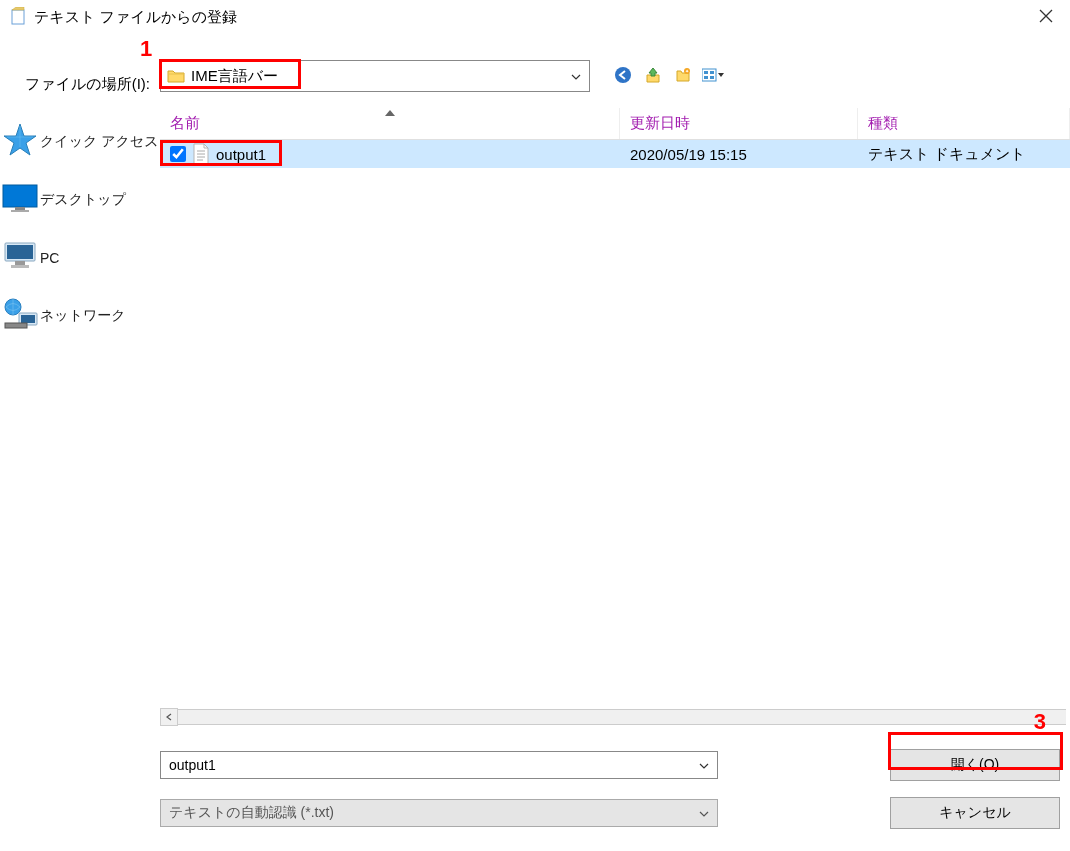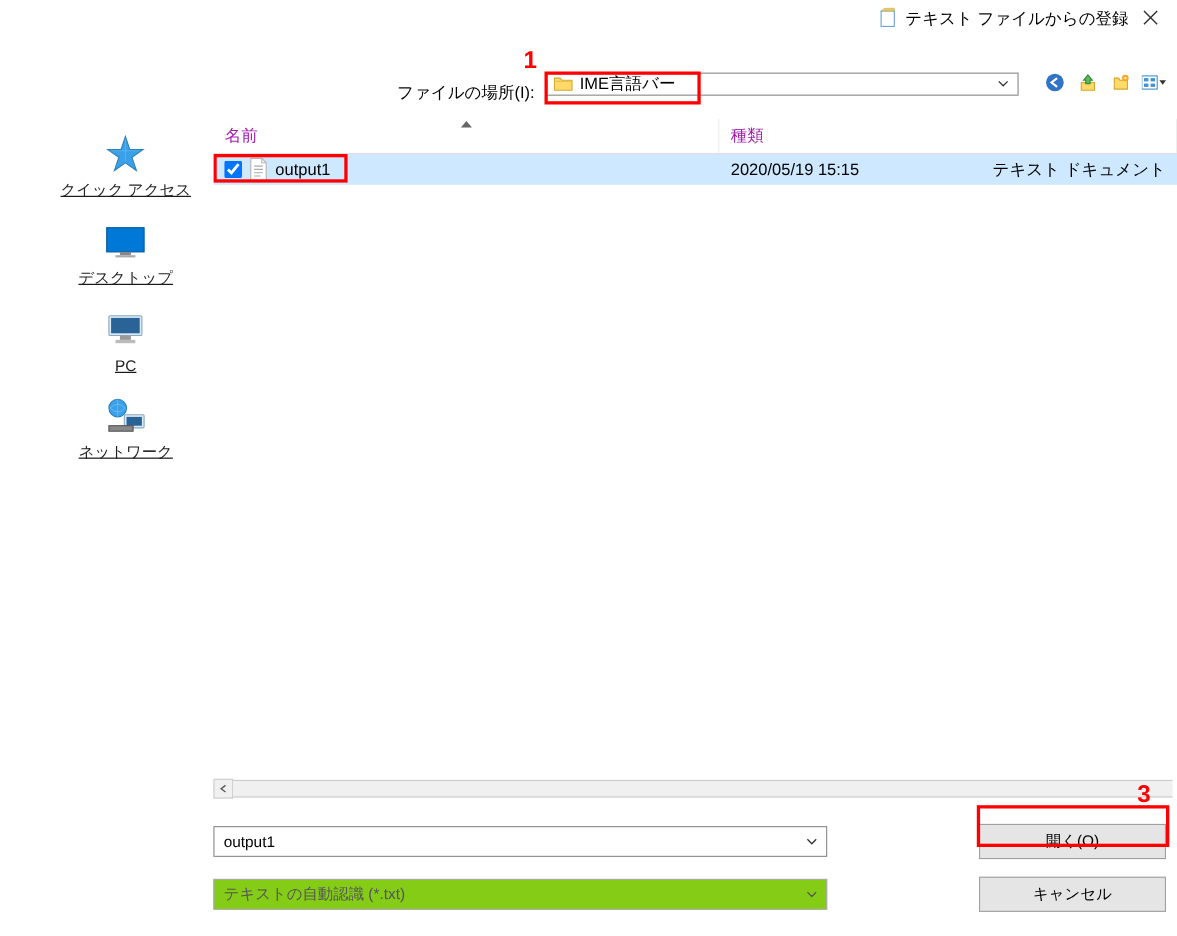--- a/index.html
+++ b/index.html
@@ -4,42 +4,42 @@
 <style>
   * { box-sizing: border-box; margin: 0; padding: 0; }
   body {
     font-family: "Yu Gothic UI", "Meiryo", "Segoe UI", sans-serif;
     font-size: 14px;
     background: #fff;
     width: 1070px;
     height: 851px;
     overflow: hidden;
   }
-  .window { width: 1070px; height: 851px; display: flex; flex-direction: column; align-items: flex-end; }
+  .window { width: 1070px; height: 851px; display: flex; flex-direction: column; }
   .titlebar { display: flex; align-items: center; height: 34px; padding: 0 4px; }
   .titlebar .icon-app { margin: 0 6px; }
   .titlebar .title { flex: 1; font-size: 15px; }
   .titlebar .close { width: 40px; text-align: center; font-size: 18px; cursor: pointer; }
   .toolbar-row { display: flex; align-items: center; padding: 24px 10px 14px 10px; min-height: 74px; }
   .toolbar-row .tool-label { width: 150px; text-align: right; padding-right: 10px; font-size: 15px; margin-top: 16px; }
   .lookin-wrap { position: relative; }
   .lookin-select {
-    width: 430px; height: 21px; border: 1px solid #888; padding-left: 30px;
+    width: 430px; height: 32px; border: 1px solid #888; padding-left: 30px;
     display: flex; align-items: center; position: relative;
   }
   .lookin-select .folder-icon {
     position: absolute; left: 6px; top: 50%; transform: translateY(-50%);
     width: 18px; height: 14px;
   }
   .lookin-select .chev { position: absolute; right: 8px; top: 50%; transform: translateY(-50%); font-size: 11px; color: #333; }
   .toolbar-icons { display: flex; align-items: center; margin-left: 22px; gap: 8px; }
   .toolbar-icons span { width: 22px; text-align: center; }
   .body-row { display: flex; flex: 1; min-height: 0; }
   .sidebar { width: 160px; display: flex; flex-direction: column; align-items: center; padding-top: 6px; }
-  .sidebar .item { display: flex; flex-direction: column; align-items: center; width: 100%; padding: 6px 0 12px 0; cursor: pointer; text-decoration: underline; }
+  .sidebar .item { display: flex; align-items: center; width: 100%; padding: 6px 0 12px 0; cursor: pointer; }
   .sidebar .item .ico { width: 40px; height: 40px; display: flex; align-items: center; justify-content: center; }
   .sidebar .item .lbl { margin-top: 4px; font-size: 14px; color: #222; text-align: center; }
   .main { flex: 1; display: flex; flex-direction: column; }
   .listview { flex: 1; display: flex; flex-direction: column; min-height: 0; }
   .lv-header { display: flex; border-bottom: 1px solid #e0e0e0; overflow: hidden; }
   .lv-header .col { padding: 6px 10px; border-right: 1px solid #eee; position: relative; font-size: 15px; color: #a21caf; }
   .lv-header .col.sorted::before {
     content: ""; position: absolute; top: 2px; left: 50%; transform: translateX(-50%);
     width: 0; height: 0; border-left: 5px solid transparent; border-right: 5px solid transparent;
     border-bottom: 6px solid #666;
@@ -58,21 +58,21 @@
   }
   .hscroll { display: flex; align-items: center; height: 20px; margin-right: 4px; }
   .hscroll .arrow { width: 18px; height: 18px; display: flex; align-items: center; justify-content: center; background: #f0f0f0; border: 1px solid #ccc; font-size: 10px; }
   .hscroll .track { flex: 1; height: 16px; background: #f0f0f0; border-top: 1px solid #ccc; border-bottom: 1px solid #ccc; }
   .bottom { padding: 14px 10px 14px 0; }
   .field-row { display: flex; align-items: center; padding: 8px 0; }
   .field-row .f-label { width: 310px; padding-left: 160px; font-size: 15px; }
   .field-row .f-input { flex: 1; }
   .combo { width: 558px; height: 28px; border: 1px solid #888; position: relative; display: flex; align-items: center; padding-left: 8px; }
   .combo .chev, .combo .clear { position: absolute; right: 8px; top: 50%; transform: translateY(-50%); font-size: 11px; }
-  .combo.disabled { background: #84cc16; color: #555; border-color: #aaa; }
+  .combo.disabled { background: #e5e5e5; color: #555; border-color: #aaa; }
   .btn { width: 170px; height: 32px; display: flex; align-items: center; justify-content: center; background: #e5e5e5; border: 1px solid #a0a0a0; margin-left: 12px; cursor: pointer; }
   .annot { position: absolute; color: #ff0000; font-weight: bold; font-size: 22px; font-family: Arial, sans-serif; z-index: 100; }
   .redbox { position: absolute; border: 3px solid #ff0000; z-index: 99; pointer-events: none; }
   .rel { position: relative; }
 </style>
 </head>
 <body>
 
 <div class="window">
 
@@ -188,20 +188,21 @@
             </svg>
         </div>
         <div class="lbl">ネットワーク</div>
       </div>
     </div>
 
     <div class="main rel">
       <div class="listview">
         <div class="lv-header">
           <div class="col c-name sorted">名前</div>
+          <div class="col c-date">更新日時</div>
           <div class="col c-type">種類</div>
         </div>
         <div class="lv-body rel">
 
           <div class="redbox" style="left:0px; top:0px; width:122px; height:26px;"></div>
           <div class="lv-row selected">
             <div class="cell c-name">
               <input type="checkbox" checked="" style="">
               <span class="file-ico">
                 <svg width="18" height="22" viewBox="0 0 18 22">

